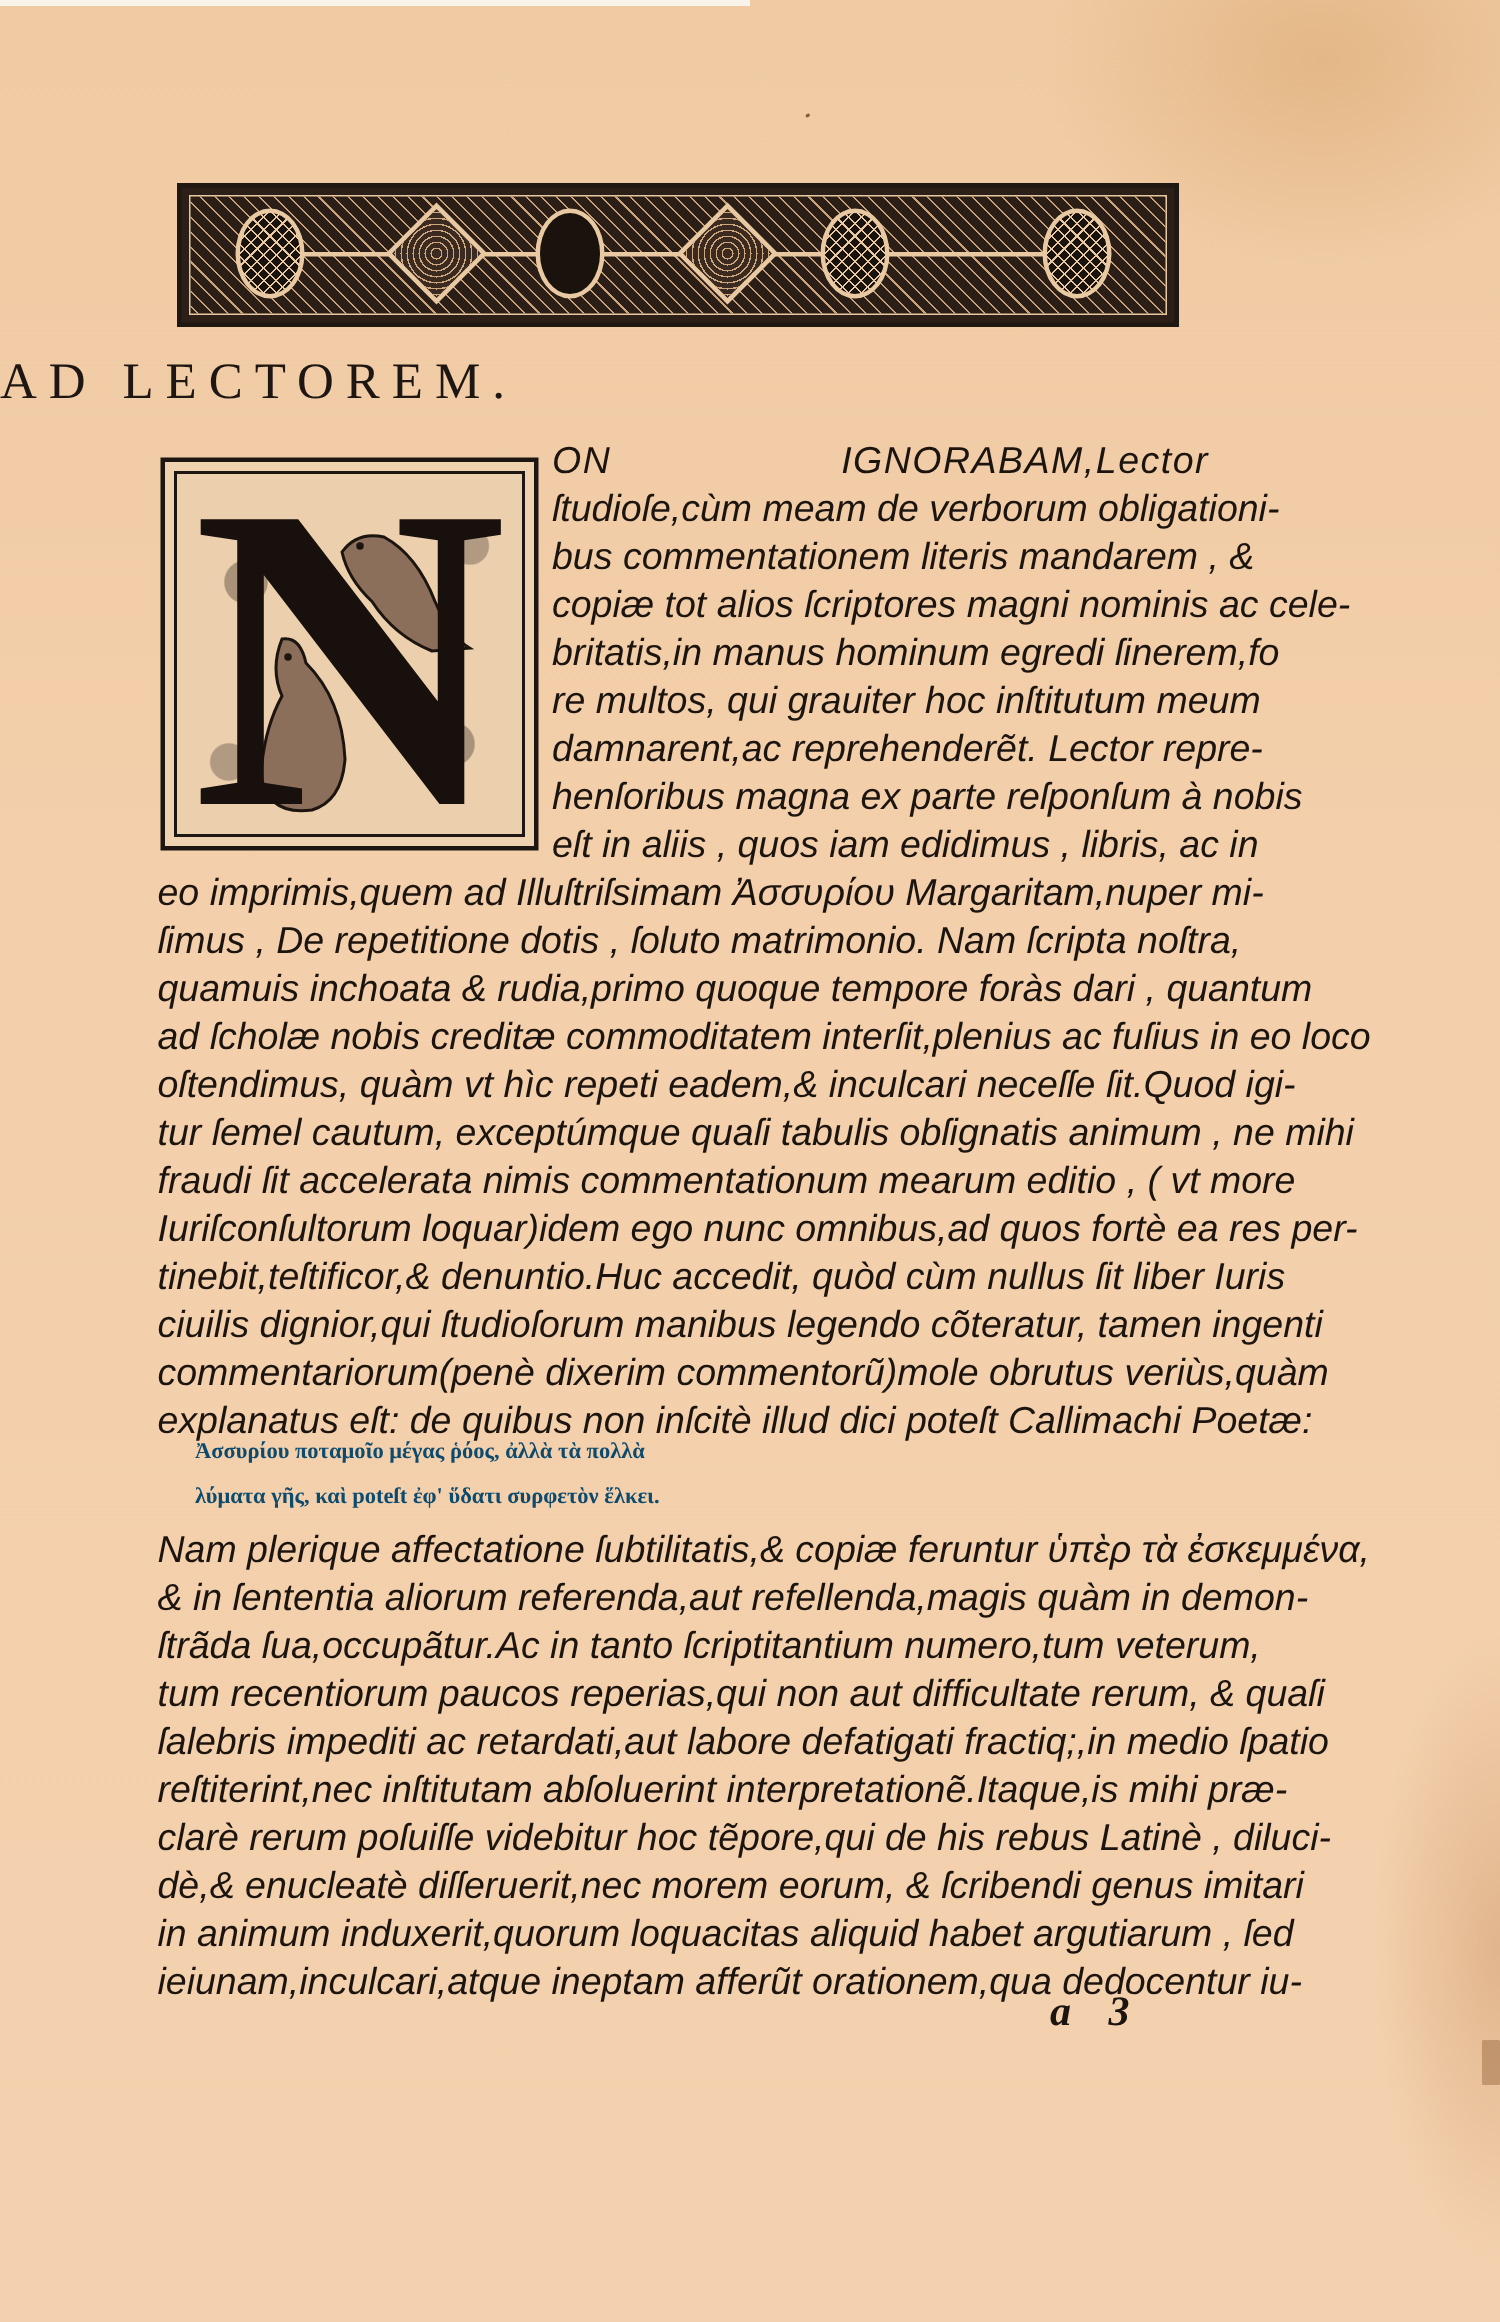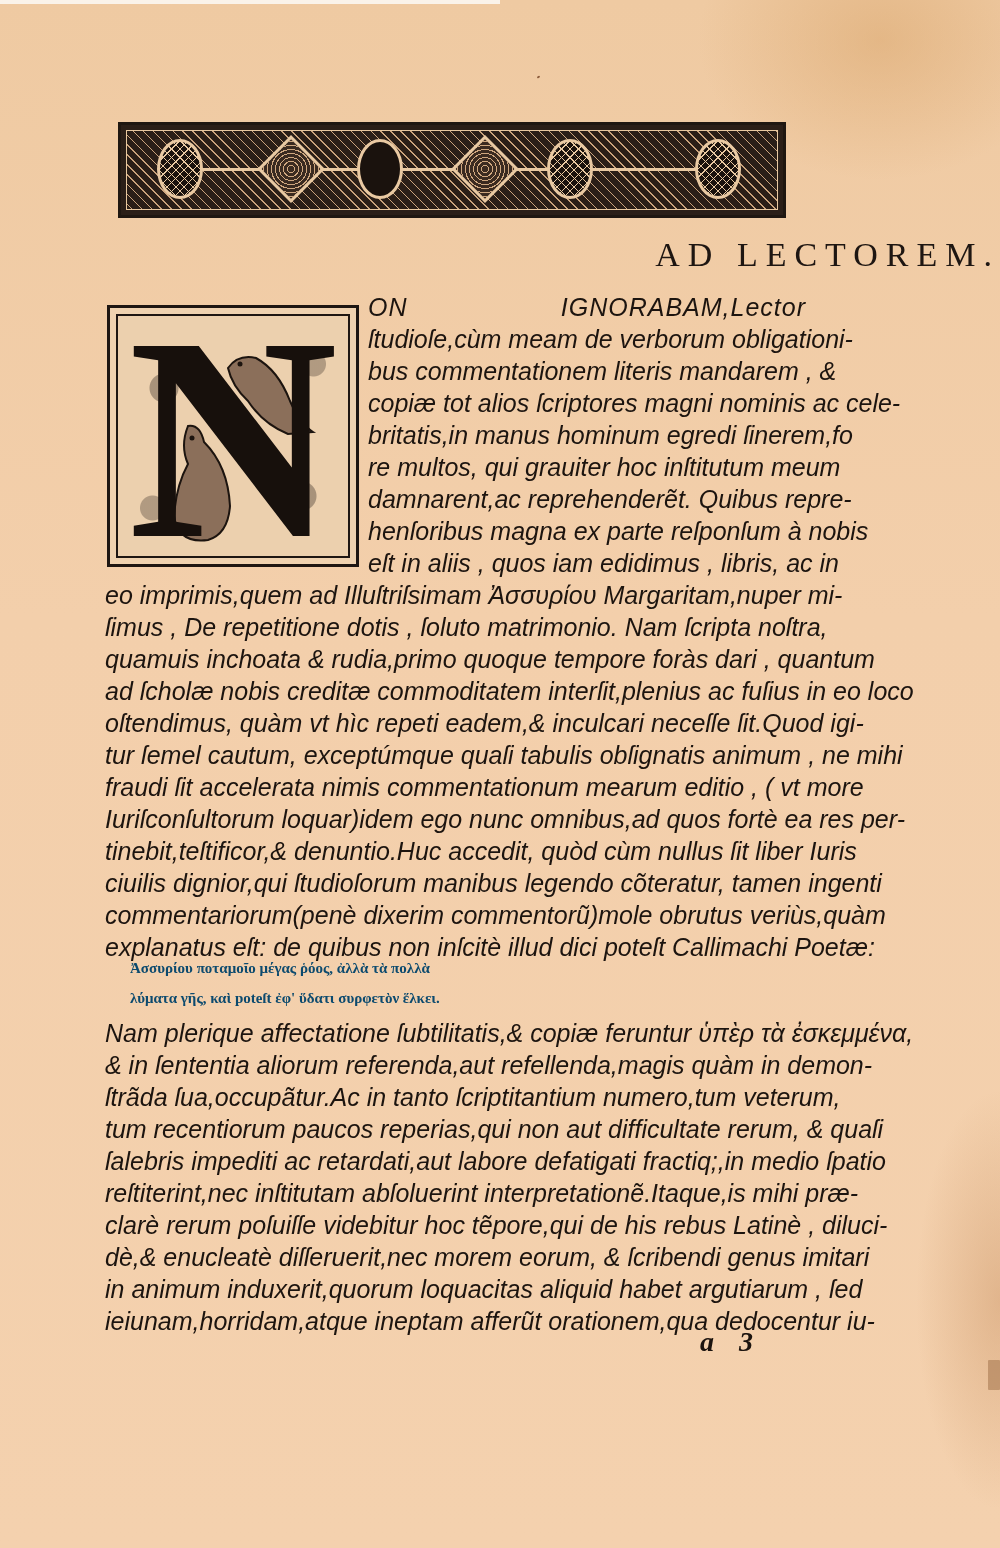--- a/index.html
+++ b/index.html
@@ -36,21 +36,21 @@
       repeating-linear-gradient(-45deg, #1a120d 0 5px, #e9c9a2 5px 6px);
   }
   .hp-diamond {
     position: absolute; top: 14px; width: 48px; height: 48px; transform: rotate(45deg);
     border: 3px solid #e9c9a2; box-sizing: border-box;
     background: repeating-radial-gradient(circle, #3a2a20 0 3px, #cfa77f 3px 4px);
   }
   .hp-bar { position:absolute; top: 37px; height: 3px; background: #e9c9a2; }
 
   .heading {
-    position: absolute; left: 0; width: 1000px; top: 236px; text-align: right;
+    position: absolute; left: 0; width: 1000px; top: 236px; text-align: left;
     font-size: 34px; letter-spacing: 8px; color: #1e1612; font-weight: normal;
   }
 
   
   .initial {
     position: absolute; left: 107px; top: 305px; width: 252px; height: 262px;
     border: 3px solid #1e1612; box-sizing: border-box; padding: 6px; background: #efd2b0;
   }
   .initial-inner {
     width: 100%; height: 100%; box-sizing: border-box; border: 2px solid #1e1612;
@@ -122,21 +122,21 @@
     <div class="initial-letter">N</div>
   </div>
 </div>
 
 <div class="line narrow first" style="top:292px">ON IGNORABAM,Lector</div>
 <div class="line narrow" style="top:324px">ſtudioſe,cùm meam de verborum obligationi-</div>
 <div class="line narrow" style="top:356px">bus commentationem literis mandarem , &amp;</div>
 <div class="line narrow" style="top:388px">copiæ tot alios ſcriptores magni nominis ac cele-</div>
 <div class="line narrow" style="top:420px">britatis,in manus hominum egredi ſinerem,fo</div>
 <div class="line narrow" style="top:452px">re multos, qui grauiter hoc inſtitutum meum</div>
-<div class="line narrow" style="top:484px">damnarent,ac reprehenderẽt. Quibus repre-</div>
+<div class="line narrow" style="top:484px">damnarent,ac reprehenderẽt. Lector repre-</div>
 <div class="line narrow" style="top:516px">henſoribus magna ex parte reſponſum à nobis</div>
 <div class="line narrow" style="top:548px">eſt in aliis , quos iam edidimus , libris, ac in</div>
 
 <div class="line wide" style="top:580px">eo imprimis,quem ad Illuſtriſsimam Ἀσσυρίου Margaritam,nuper mi-</div>
 <div class="line wide" style="top:612px">ſimus , De repetitione dotis , ſoluto matrimonio. Nam ſcripta noſtra,</div>
 <div class="line wide" style="top:644px">quamuis inchoata &amp; rudia,primo quoque tempore foràs dari , quantum</div>
 <div class="line wide" style="top:676px">ad ſcholæ nobis creditæ commoditatem interſit,plenius ac fuſius in eo loco</div>
 <div class="line wide" style="top:708px">oſtendimus, quàm vt hìc repeti eadem,&amp; inculcari neceſſe ſit.Quod igi-</div>
 <div class="line wide" style="top:740px">tur ſemel cautum, exceptúmque quaſi tabulis obſignatis animum , ne mihi</div>
 <div class="line wide" style="top:772px">fraudi ſit accelerata nimis commentationum mearum editio , ( vt more</div>
@@ -151,18 +151,18 @@
 
 <div class="line wide" style="top:1018px">Nam plerique affectatione ſubtilitatis,&amp; copiæ feruntur ὑπὲρ τὰ ἐσκεμμένα,</div>
 <div class="line wide" style="top:1050px">&amp; in ſententia aliorum referenda,aut refellenda,magis quàm in demon-</div>
 <div class="line wide" style="top:1082px">ſtrãda ſua,occupãtur.Ac in tanto ſcriptitantium numero,tum veterum,</div>
 <div class="line wide" style="top:1114px">tum recentiorum paucos reperias,qui non aut difficultate rerum, &amp; quaſi</div>
 <div class="line wide" style="top:1146px">ſalebris impediti ac retardati,aut labore defatigati fractiq;,in medio ſpatio</div>
 <div class="line wide" style="top:1178px">reſtiterint,nec inſtitutam abſoluerint interpretationẽ.Itaque,is mihi præ-</div>
 <div class="line wide" style="top:1210px">clarè rerum poſuiſſe videbitur hoc tẽpore,qui de his rebus Latinè , diluci-</div>
 <div class="line wide" style="top:1242px">dè,&amp; enucleatè diſſeruerit,nec morem eorum, &amp; ſcribendi genus imitari</div>
 <div class="line wide" style="top:1274px">in animum induxerit,quorum loquacitas aliquid habet argutiarum , ſed</div>
-<div class="line wide" style="top:1306px">ieiunam,horridam,atque ineptam afferũt orationem,qua dedocentur iu-</div>
+<div class="line wide" style="top:1306px">ieiunam,inculcari,atque ineptam afferũt orationem,qua dedocentur iu-</div>
 
 <div class="signature">a 3</div>
 
 <div class="speck" style="left:537px;top:76px;transform:rotate(-30deg)"></div>
 <div class="speck" style="left:988px;top:1360px;width:12px;height:30px;background:#a87a52;opacity:0.6"></div>
 
 </body></html>

